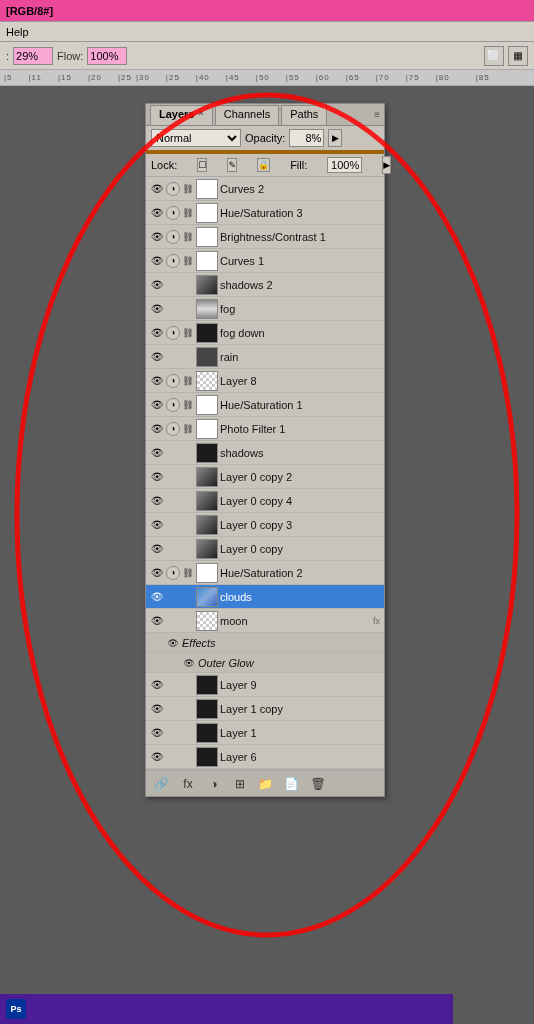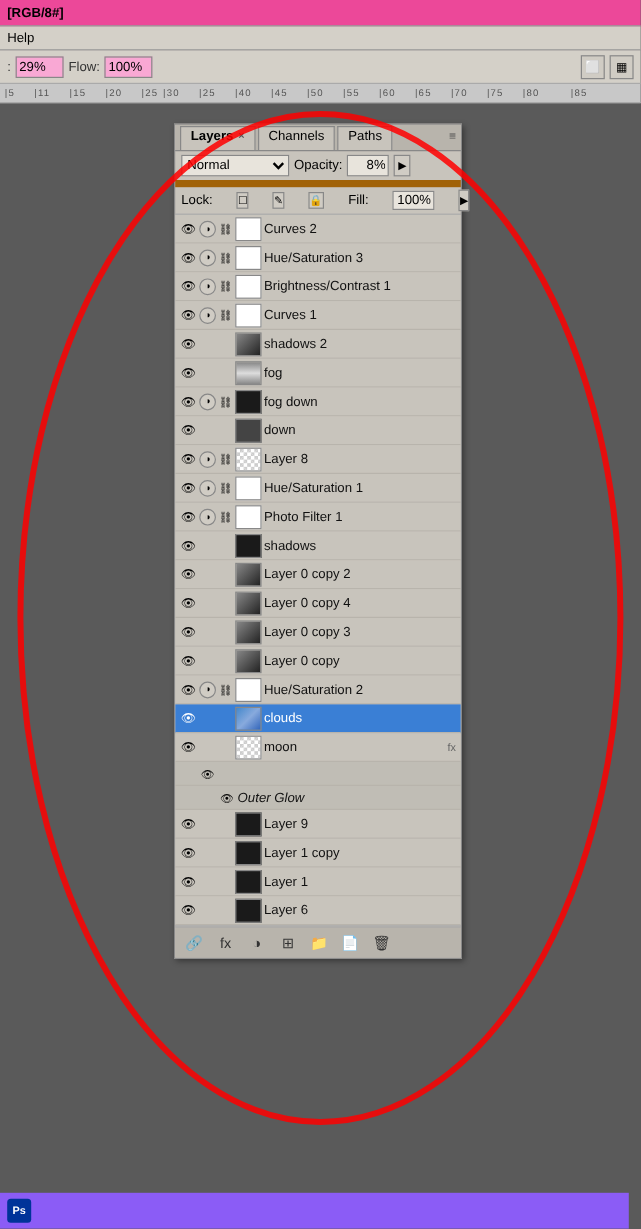--- a/index.html
+++ b/index.html
@@ -127,21 +127,21 @@
       cursor: pointer;
       color: #555;
     }
 
     
     .blend-row {
       display: flex;
       align-items: center;
       padding: 3px 5px;
       gap: 4px;
-      border-bottom: 6px solid #a16207;
+      border-bottom: 4px solid #a16207;
     }
     .blend-select {
       width: 90px;
       height: 18px;
       font-size: 11px;
       border: 1px solid #888;
       background: #e8e4dc;
     }
     .opacity-label { font-size: 11px; }
     .opacity-value {
@@ -331,23 +331,23 @@
       height: 870px;
       pointer-events: none;
       z-index: 20;
     }
 
     
     .taskbar {
       position: absolute;
       bottom: 0;
       left: 0;
-      width: 524px;
+      width: 453px;
       height: 30px;
-      background: #8b5cf6;
+      background: #4c1d95;
       display: flex;
       align-items: center;
       padding: 0 6px;
       gap: 6px;
       z-index: 30;
     }
     .taskbar-ps-icon {
       width: 20px;
       height: 20px;
       background: #003399;
@@ -507,21 +507,21 @@
       <div class="chain-icon">⛓</div>
       <div class="layer-thumb dark"></div>
       <span class="layer-name">fog down</span>
     </div>
 
     <div class="layer-item">
       <div class="eye-icon">👁</div>
       <div style="width:14px"></div>
       <div style="width:12px"></div>
       <div class="layer-thumb medium-dark"></div>
-      <span class="layer-name">down</span>
+      <span class="layer-name">rain</span>
     </div>
 
     <div class="layer-item">
       <div class="eye-icon">👁</div>
       <div class="circle-icon">◑</div>
       <div class="chain-icon">⛓</div>
       <div class="layer-thumb checkered"></div>
       <span class="layer-name">Layer 8</span>
     </div>
 
@@ -601,20 +601,21 @@
       <div class="eye-icon">👁</div>
       <div style="width:14px"></div>
       <div style="width:12px"></div>
       <div class="layer-thumb checkered"></div>
       <span class="layer-name">moon</span>
       <span class="fx-icon">fx</span>
     </div>
 
     <div class="layer-item sub-item" style="padding-left:20px;">
       <div class="eye-icon" style="font-size:9px;">👁</div>
+      <span class="layer-name" style="font-style:italic;">Effects</span>
     </div>
 
     <div class="layer-item sub-item" style="padding-left:36px;">
       <div class="eye-icon" style="font-size:9px;">👁</div>
       <span class="layer-name" style="font-style:italic;">Outer Glow</span>
     </div>
 
     <div class="layer-item">
       <div class="eye-icon">👁</div>
       <div style="width:14px"></div>

